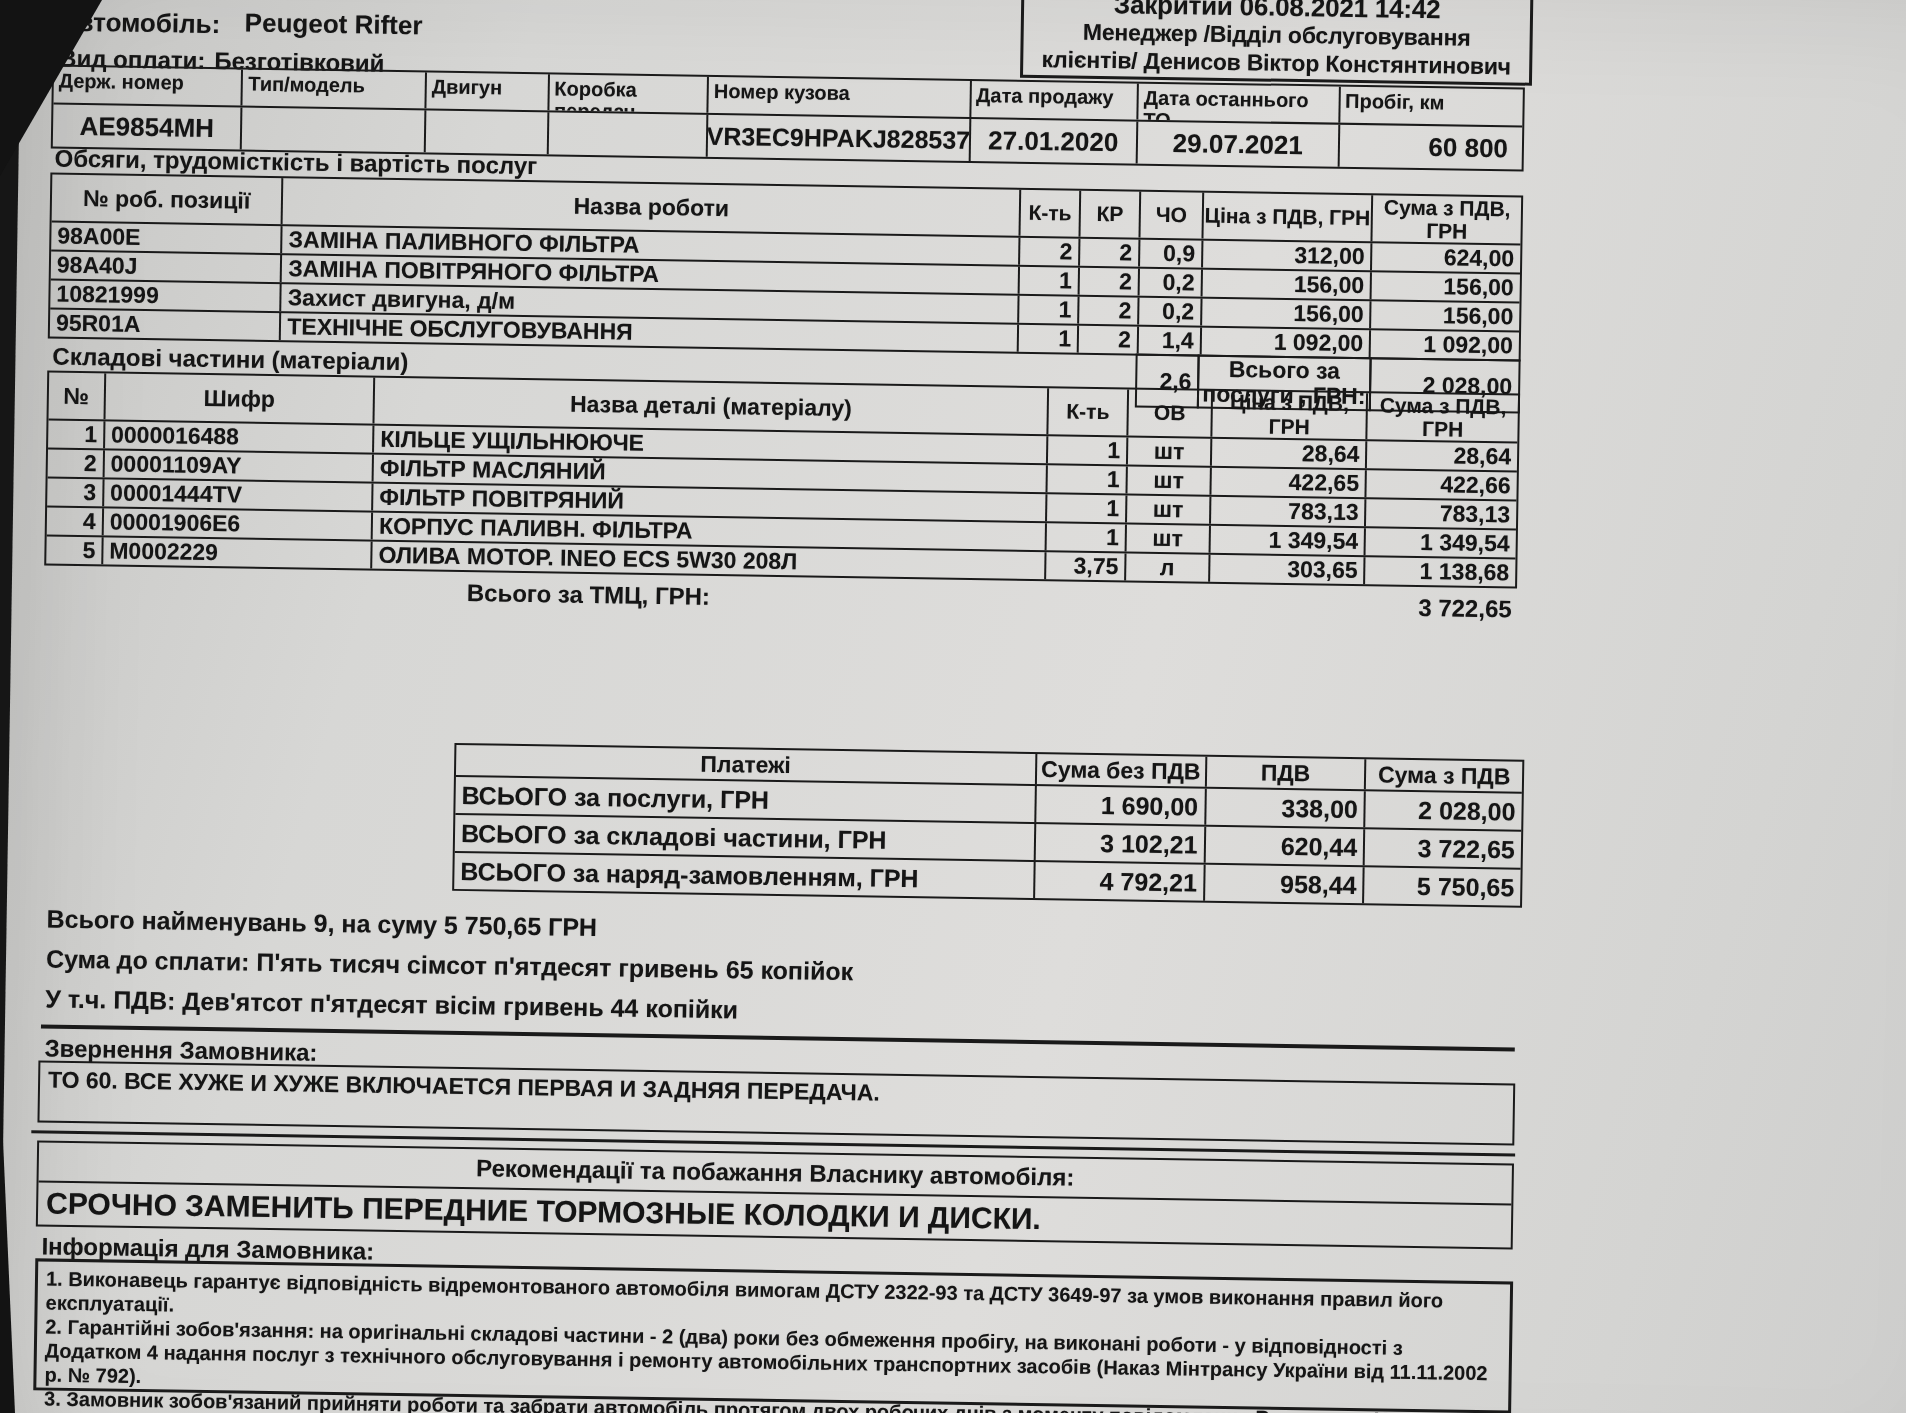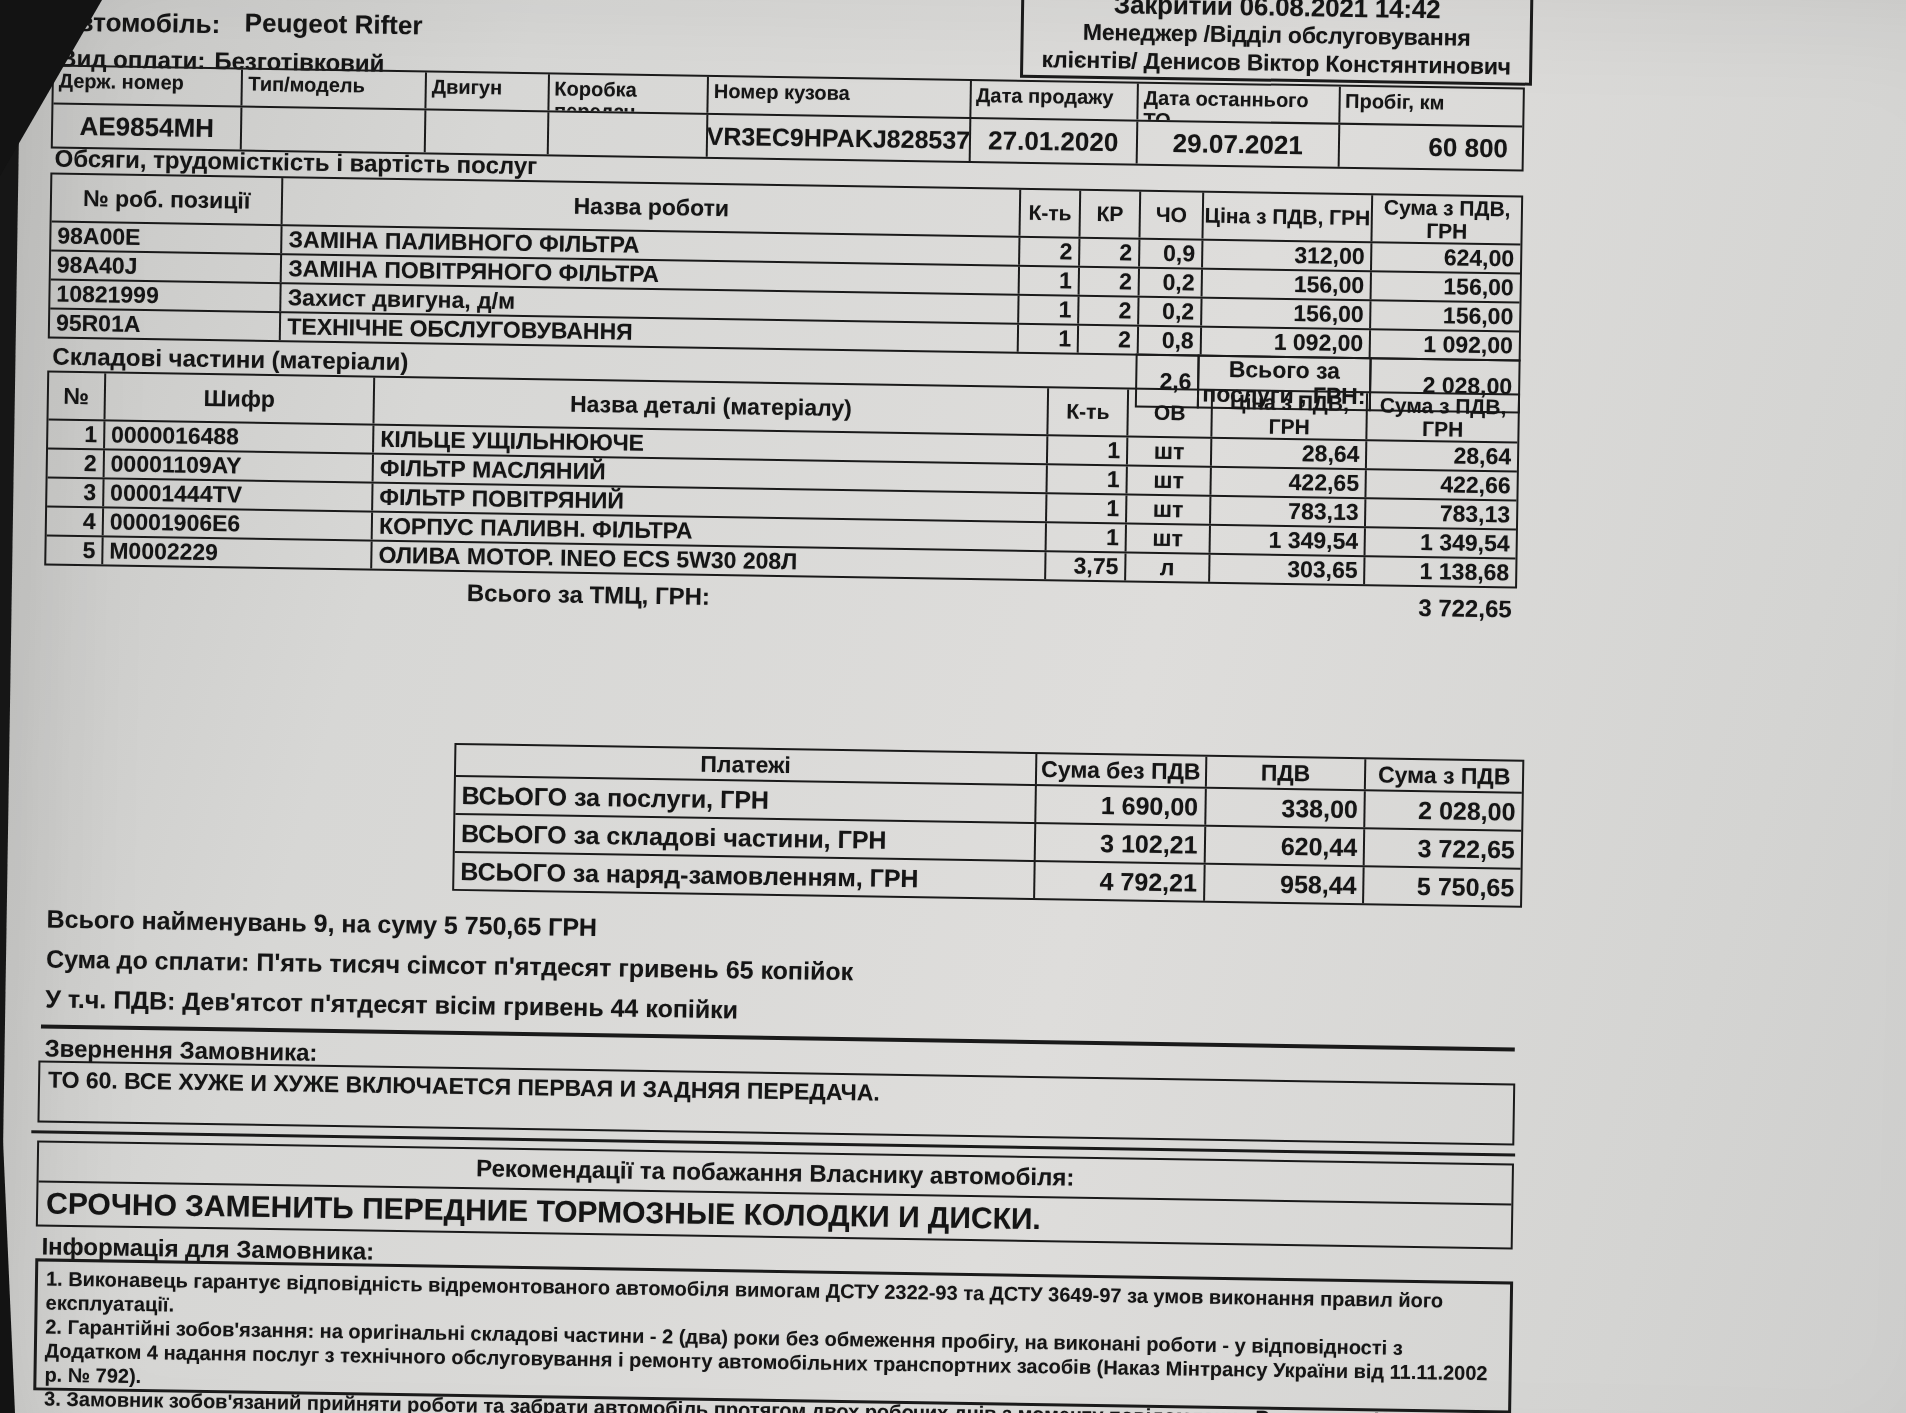--- a/index.html
+++ b/index.html
@@ -129,21 +129,21 @@
         <div class="tc rgt f23" style="width:60px">2</div>
         <div class="tc rgt f23" style="width:63px">0,2</div>
         <div class="tc rgt f23" style="width:170px">156,00</div>
         <div class="tc rgt f23" style="width:150px">156,00</div>
       </div>
       <div class="trow" style="height:27px">
         <div class="tc lft f23" style="width:230px">95R01A</div>
         <div class="tc lft f23" style="width:740px">ТЕХНІЧНЕ ОБСЛУГОВУВАННЯ</div>
         <div class="tc rgt f23" style="width:60px">1</div>
         <div class="tc rgt f23" style="width:60px">2</div>
-        <div class="tc rgt f23" style="width:63px">0,8</div>
+        <div class="tc rgt f23" style="width:63px">1,4</div>
         <div class="tc rgt f23" style="width:170px">1 092,00</div>
         <div class="tc rgt f23" style="width:150px">1 092,00</div>
       </div>
     </div>
     <div class="total-row" style="height:54px">
       <div style="width:1092px"></div>
       <div class="cellb rgt f23" style="width:65px;height:54px">2,6</div>
       <div class="cellb ctr f23" style="width:174px;height:54px;line-height:1.1">Всього за послуги , ГРН:</div>
       <div class="cellb rgt f23" style="width:152px;height:54px">2 028,00</div>
     </div>

